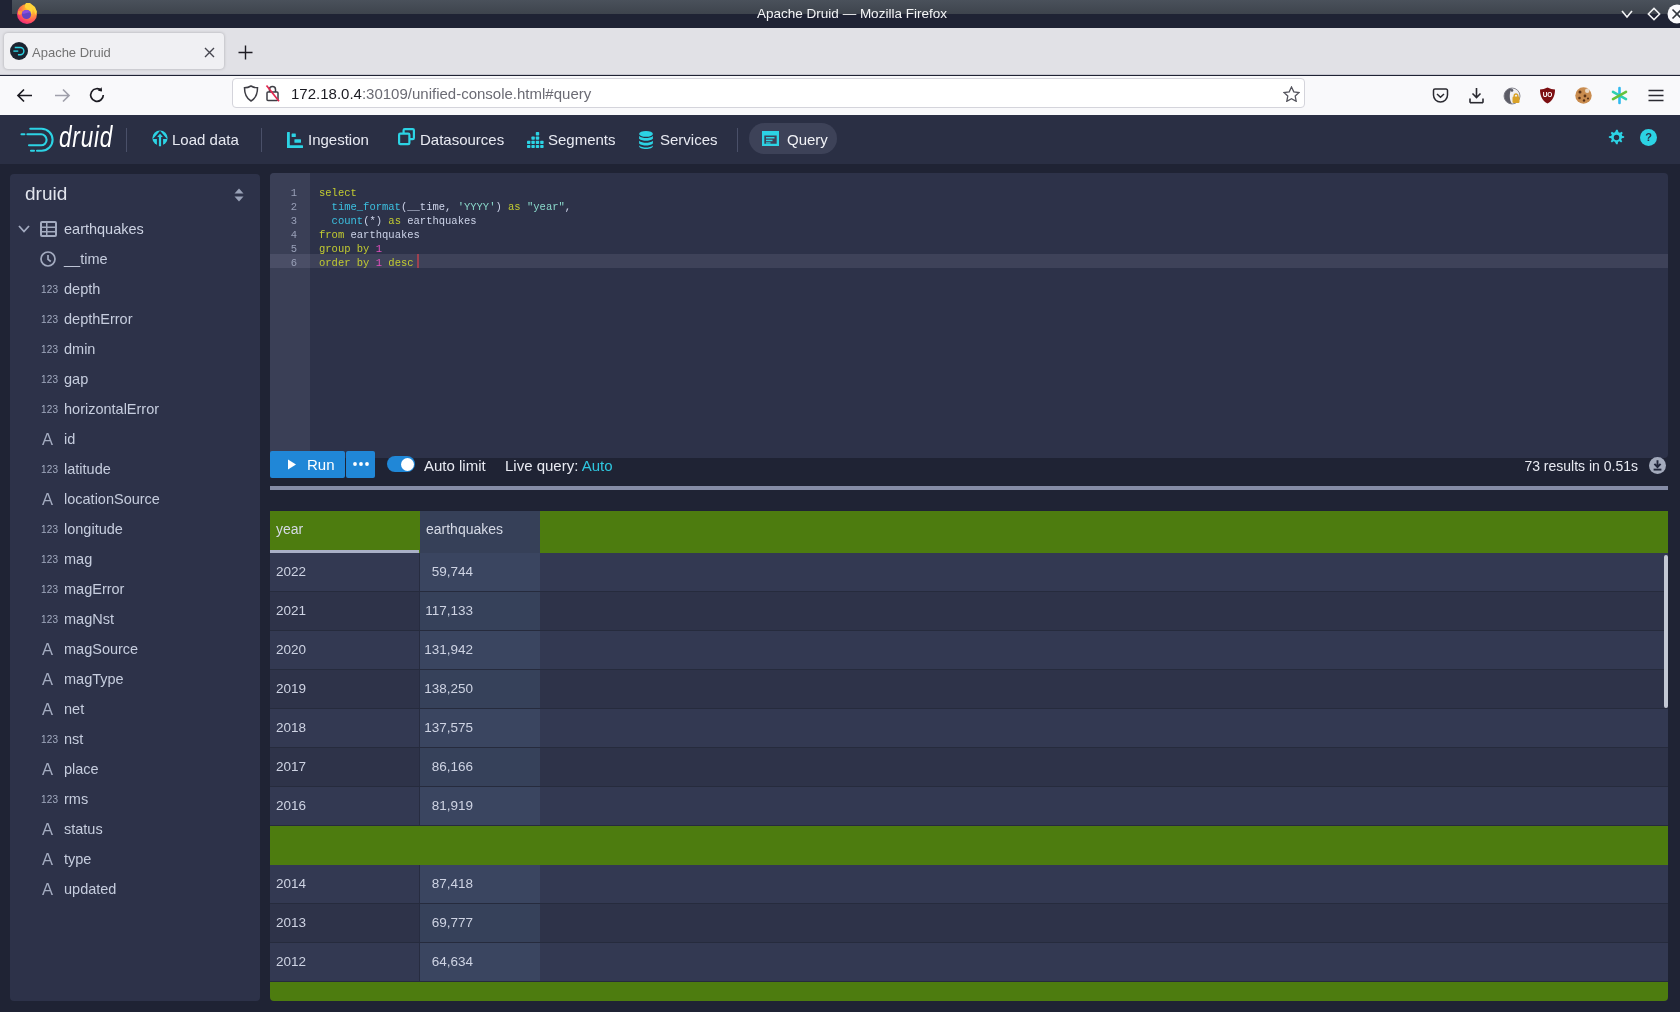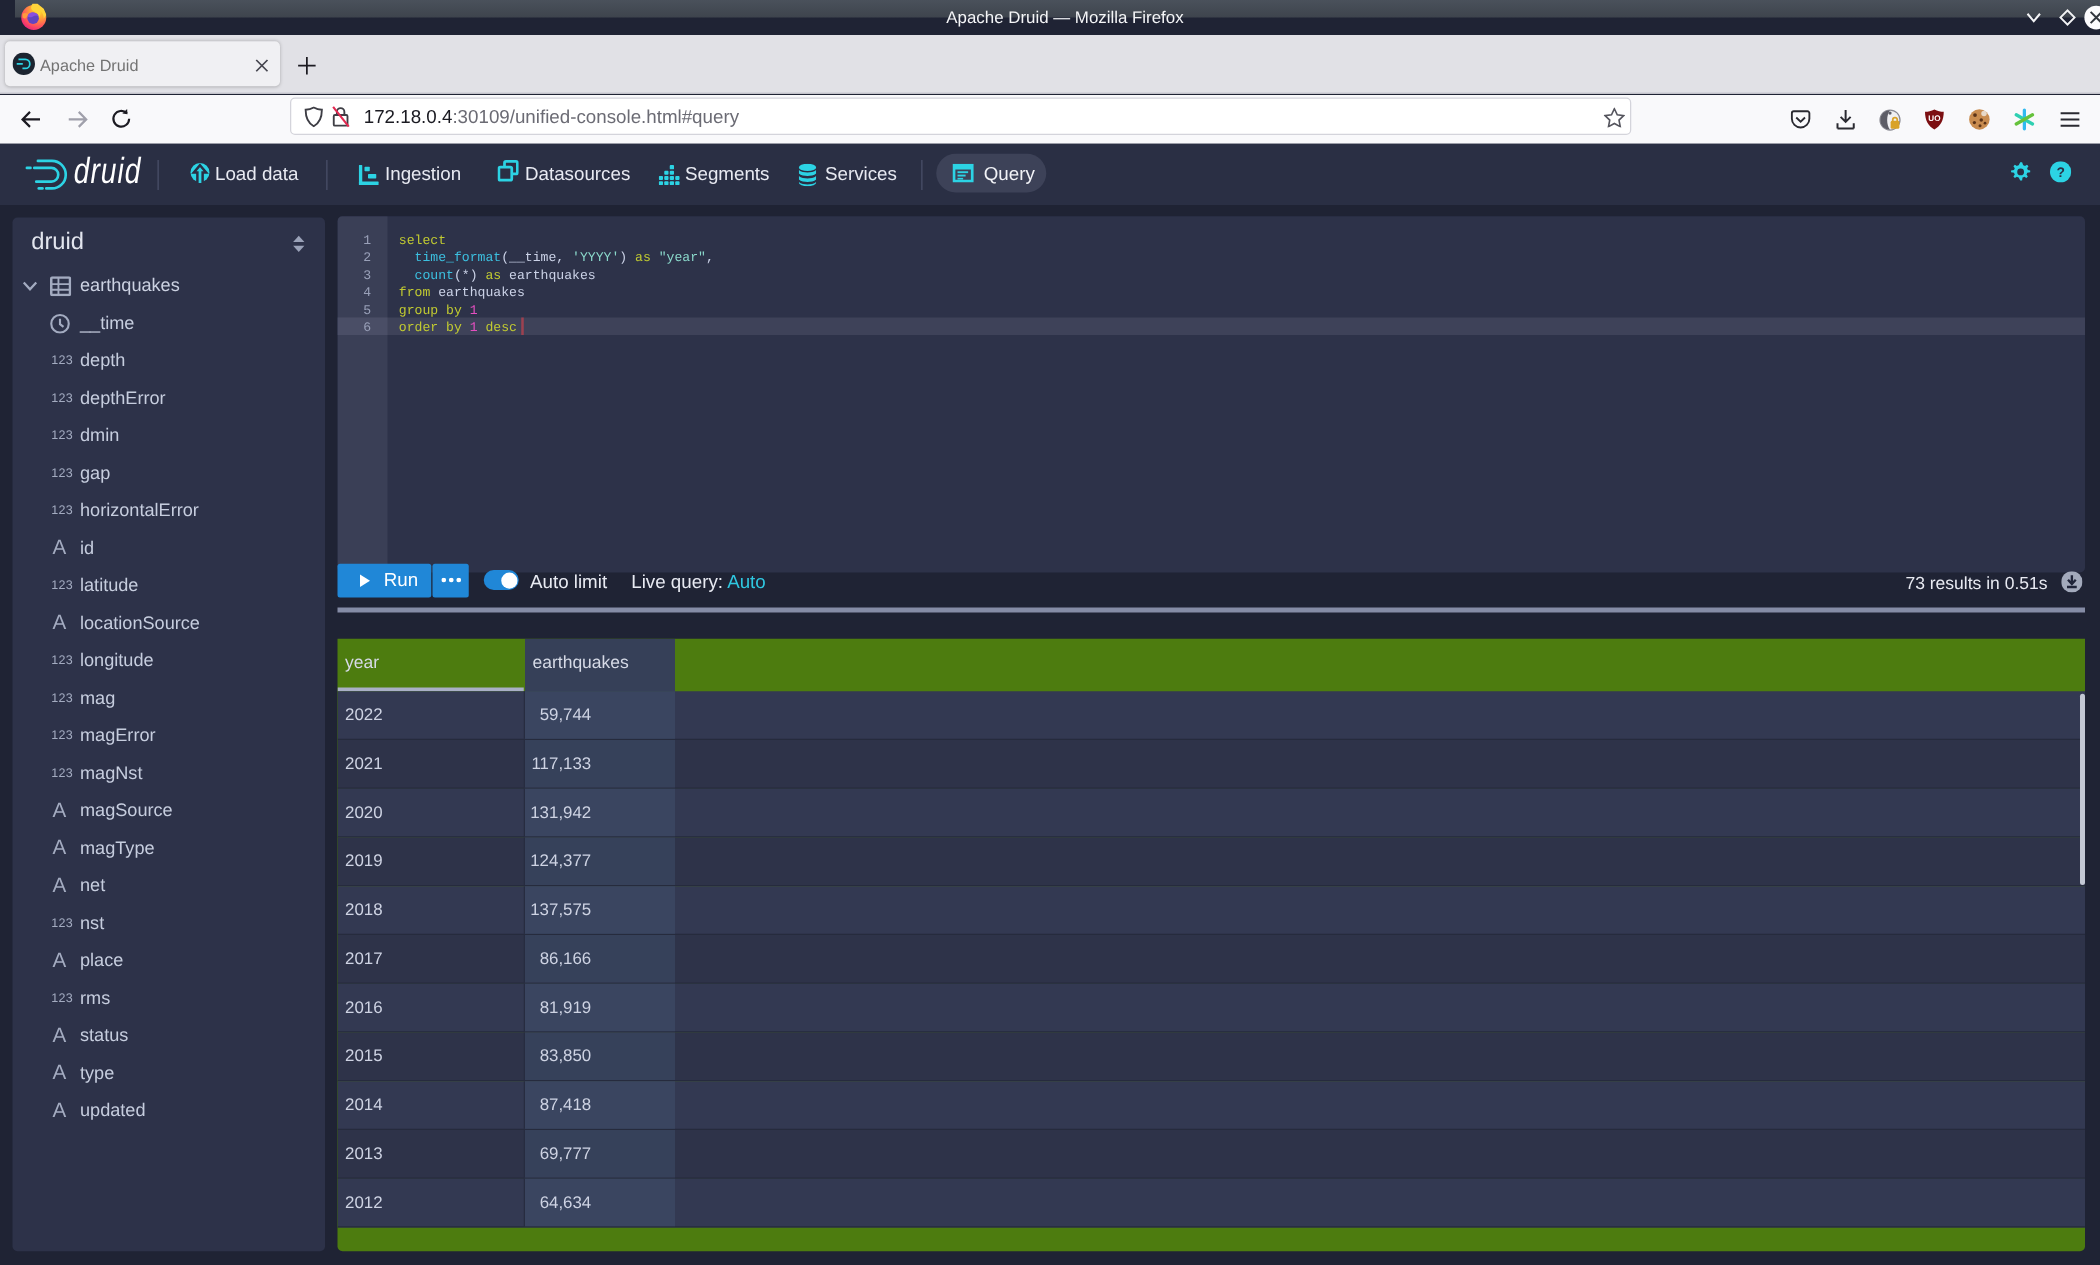--- a/index.html
+++ b/index.html
@@ -444,47 +444,41 @@
   </div>
   <div class="rrow odd" style="top:120px">
     <div class="ycell">2020</div>
     <div class="c2 c2o"></div>
     <div class="ncell">131,942</div>
     <div class="abs" style="left:149px;top:0;width:1px;height:38px;background:#272c40"></div>
   </div>
   <div class="rrow even" style="top:159px">
     <div class="ycell">2019</div>
     <div class="c2 c2e"></div>
-    <div class="ncell">124,377</div>
+    <div class="ncell">138,250</div>
     <div class="abs" style="left:149px;top:0;width:1px;height:38px;background:#272c40"></div>
   </div>
   <div class="rrow odd" style="top:198px">
     <div class="ycell">2018</div>
     <div class="c2 c2o"></div>
     <div class="ncell">137,575</div>
     <div class="abs" style="left:149px;top:0;width:1px;height:38px;background:#272c40"></div>
   </div>
   <div class="rrow even" style="top:237px">
     <div class="ycell">2017</div>
     <div class="c2 c2e"></div>
     <div class="ncell">86,166</div>
     <div class="abs" style="left:149px;top:0;width:1px;height:38px;background:#272c40"></div>
   </div>
   <div class="rrow odd" style="top:276px">
     <div class="ycell">2016</div>
     <div class="c2 c2o"></div>
     <div class="ncell">81,919</div>
     <div class="abs" style="left:149px;top:0;width:1px;height:38px;background:#272c40"></div>
   </div>
-  <div class="rrow even" style="top:315px">
-    <div class="ycell">2015</div>
-    <div class="c2 c2e"></div>
-    <div class="ncell">83,850</div>
-    <div class="abs" style="left:149px;top:0;width:1px;height:38px;background:#272c40"></div>
-  </div>
   <div class="rrow odd" style="top:354px">
     <div class="ycell">2014</div>
     <div class="c2 c2o"></div>
     <div class="ncell">87,418</div>
     <div class="abs" style="left:149px;top:0;width:1px;height:38px;background:#272c40"></div>
   </div>
   <div class="rrow even" style="top:393px">
     <div class="ycell">2013</div>
     <div class="c2 c2e"></div>
     <div class="ncell">69,777</div>

